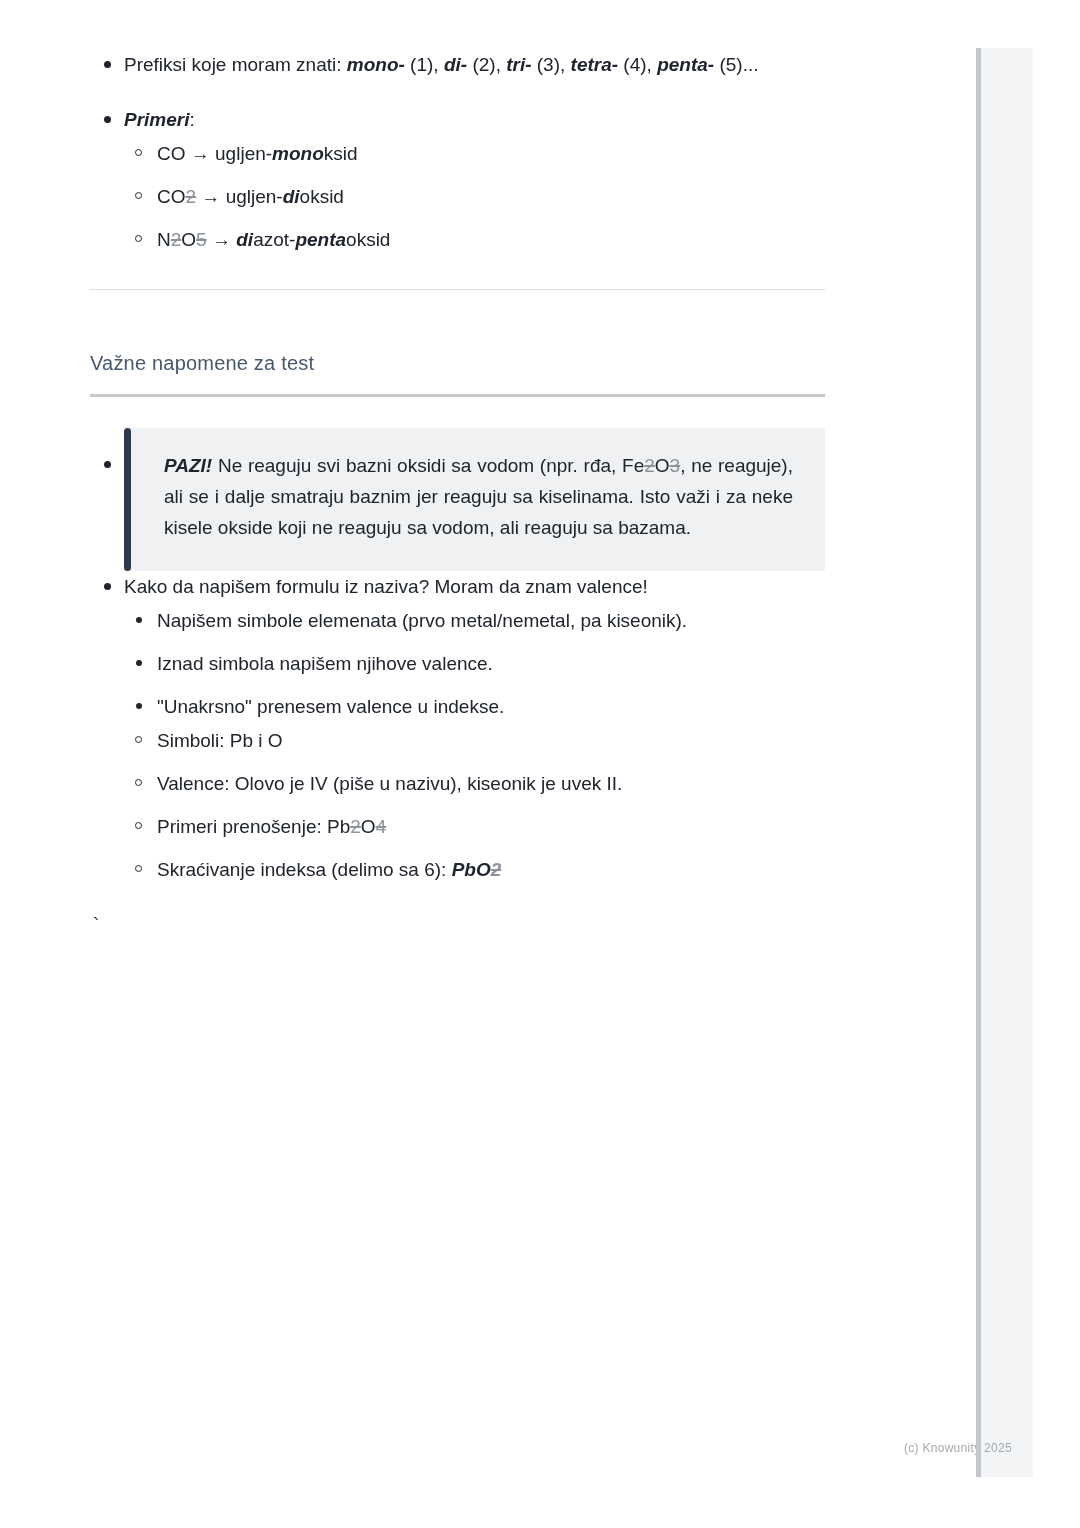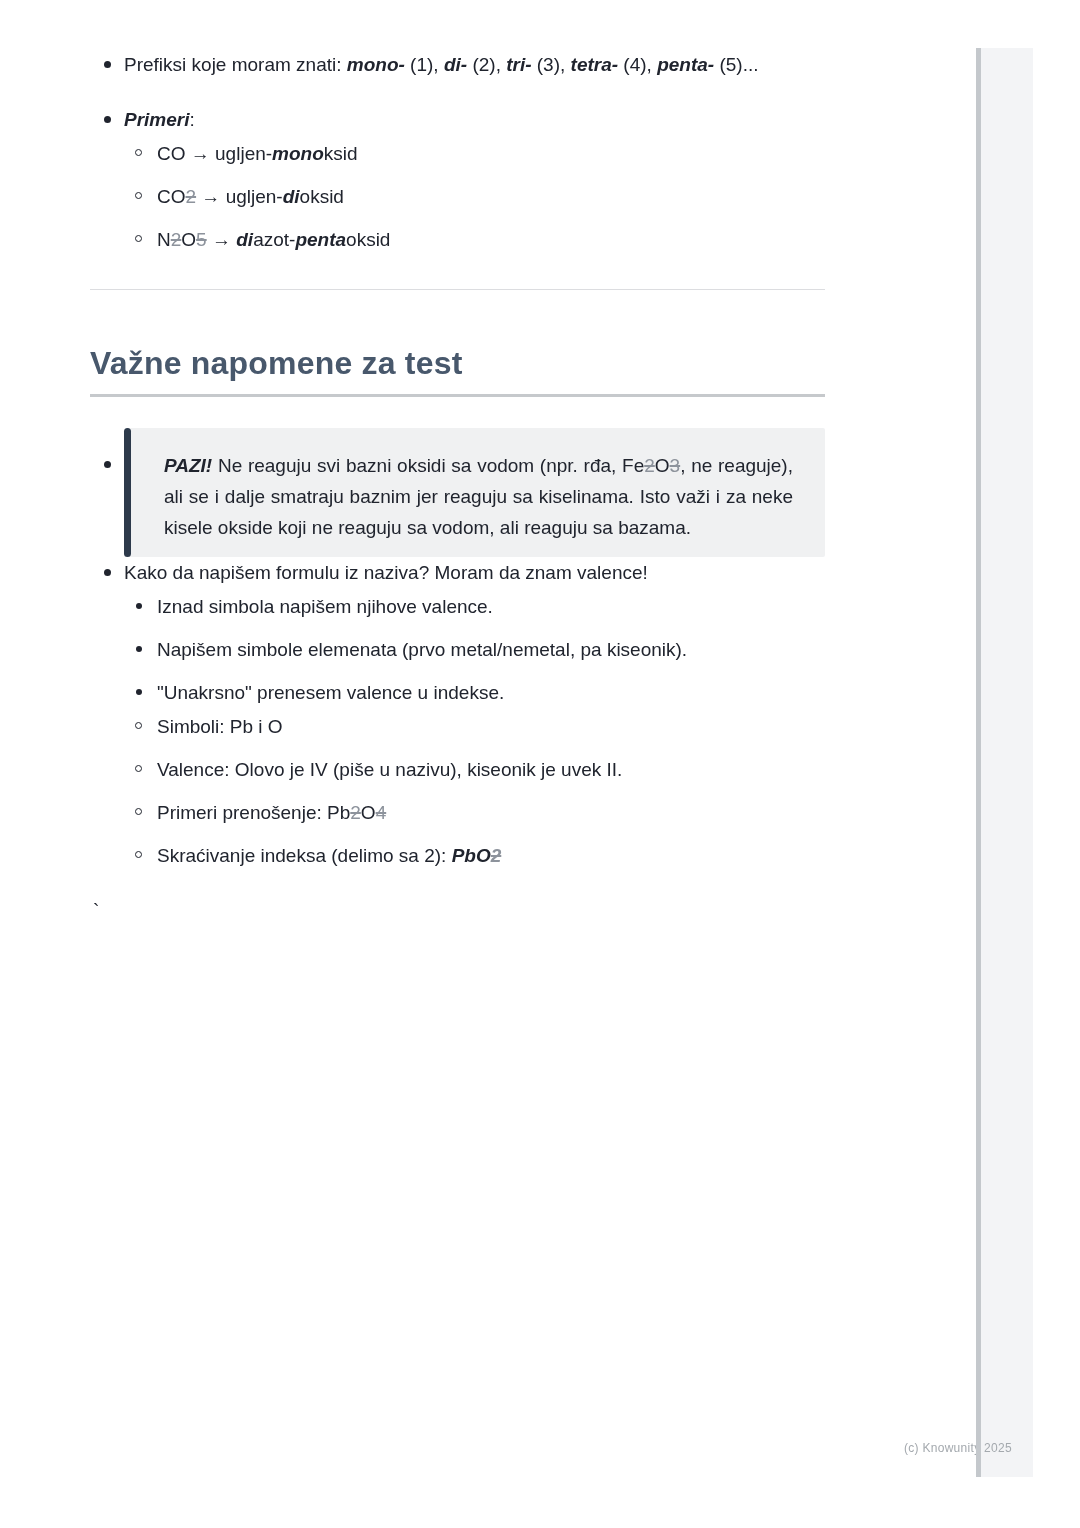--- a/index.html
+++ b/index.html
@@ -25,28 +25,28 @@
   .dot{width:7px;height:7px;border-radius:50%;background:var(--text);left:14px;top:12px;}
   .ring{width:7px;height:7px;border:1.6px solid var(--text);border-radius:50%;background:transparent;left:45px;top:11px;}
   .disc2{width:6px;height:6px;border-radius:50%;background:var(--text);left:46px;top:12px;}
   .mt12{margin-top:24px;}
   .sublist{margin-top:3px;}
   .sublist .li + .li{margin-top:12px;}
   .b{font-weight:700;font-style:italic;}
   .st{color:var(--muted);text-decoration:line-through;text-decoration-thickness:1.5px;}
   hr.section-divider{border:none;height:1px;background:var(--divider);margin:34px 0 0 0;}
   h1.page-heading{
-    margin:51px 0 0 0;font-size:32px;line-height:44px;font-weight:700;
+    margin:51px 0 0 0;font-size:20px;line-height:44px;font-weight:400;
     color:var(--heading);letter-spacing:.2px;
   }
   .heading-rule{height:3px;background:var(--heading-rule);margin-top:9px;}
   .quote-item{margin-top:31px;}
   .quote{
     position:relative;background:var(--quote-bg);
-    padding:22px 32px 14px 40px;text-align:justify;
+    padding:22px 32px 28px 40px;text-align:justify;
     border-radius:2px;
   }
   .quote-bar{
     position:absolute;left:0;top:0;bottom:0;width:7px;
     background:var(--quote-bar);border-radius:5px;
   }
   .kako-item{}
   .primer-item{margin-top:17px;}
   .stray{margin-top:24px;margin-left:3px;}
   .side-panel{
@@ -106,25 +106,25 @@
   </div>
 
   <div class="li l1 kako-item">
     <span class="bullet dot"></span>
     <div><span>Kako da napišem formulu iz naziva? Moram da znam valence!</span></div>
   </div>
 
   <div class="sublist">
     <div class="li l2">
       <span class="bullet disc2"></span>
-      <div><span>Iznad simbola napišem njihove valence.</span></div>
+      <div><span>Napišem simbole elemenata (prvo metal/nemetal, pa kiseonik).</span></div>
     </div>
     <div class="li l2">
       <span class="bullet disc2"></span>
-      <div><span>Napišem simbole elemenata (prvo metal/nemetal, pa kiseonik).</span></div>
+      <div><span>Iznad simbola napišem njihove valence.</span></div>
     </div>
     <div class="li l2">
       <span class="bullet disc2"></span>
       <div><span>"Unakrsno" prenesem valence u indekse.</span></div>
     </div>
   </div>
 
 
   <div class="sublist">
     <div class="li l2">
@@ -134,21 +134,21 @@
     <div class="li l2">
       <span class="bullet ring"></span>
       <div><span>Valence: Olovo je IV (piše u nazivu), kiseonik je uvek II.</span></div>
     </div>
     <div class="li l2">
       <span class="bullet ring"></span>
       <div><span>Primeri prenošenje: Pb</span><span class="st">2</span><span>O</span><span class="st">4</span></div>
     </div>
     <div class="li l2">
       <span class="bullet ring"></span>
-      <div><span>Skraćivanje indeksa (delimo sa 2): </span><span class="b">PbO</span><span class="b st">2</span></div>
+      <div><span>Skraćivanje indeksa (delimo sa 6): </span><span class="b">PbO</span><span class="b st">2</span></div>
     </div>
   </div>
 
   <div class="stray">`</div>
 
 </div>
 
 <div class="side-panel"></div>
 <div class="footer">(c) Knowunity 2025</div>
 <div class="scrollbar-thumb"></div>

